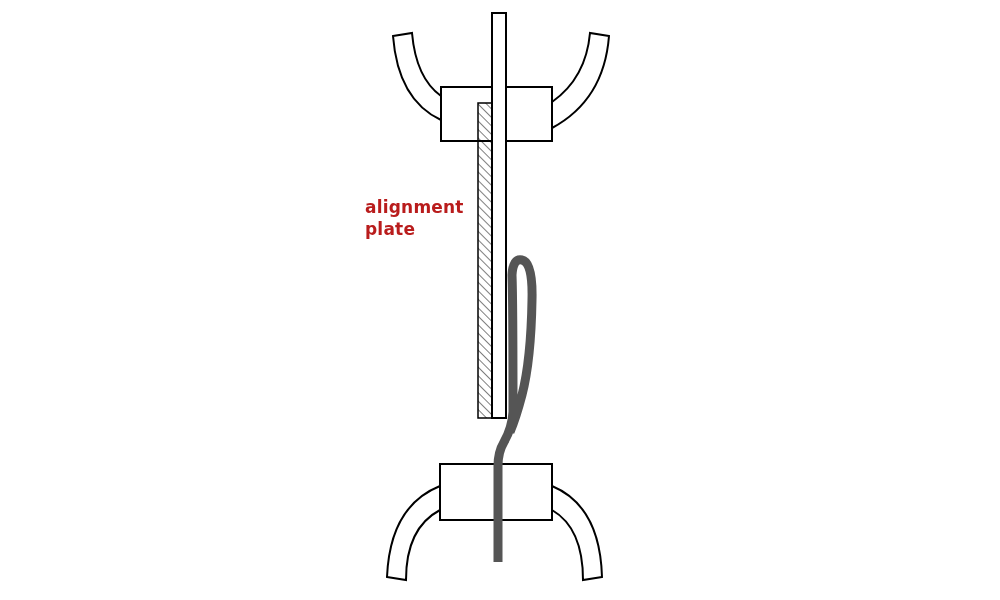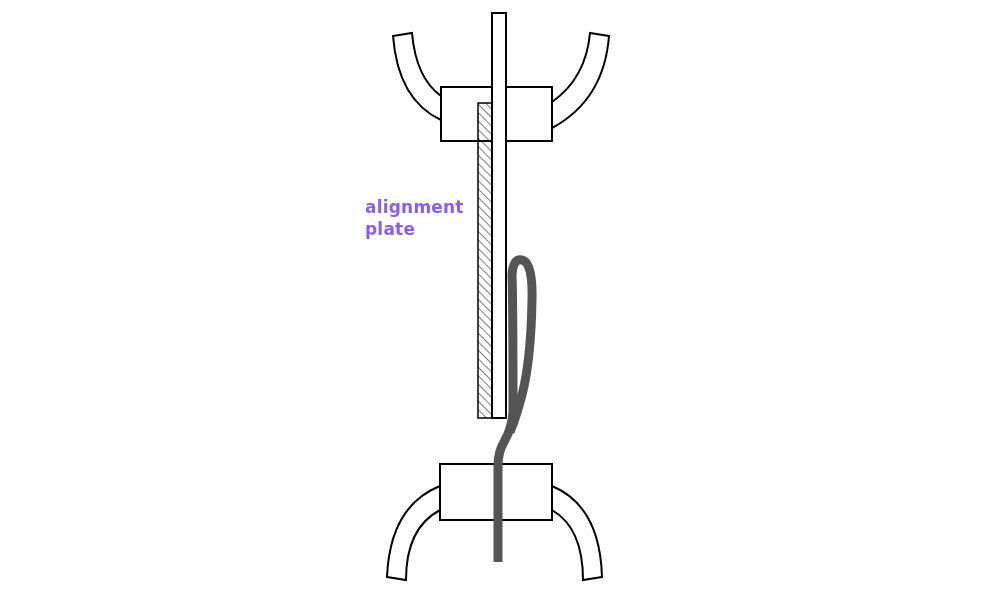--- a/index.html
+++ b/index.html
@@ -22,21 +22,21 @@
       top: 0;
       width: 1000px;
       height: 600px;
     }
     .label {
       position: absolute;
       font-family: "DejaVu Sans", sans-serif;
       font-weight: bold;
       font-size: 17px;
       line-height: 22px;
-      color: #8b5cf6;
+      color: #b91c1c;
       letter-spacing: 0.2px;
     }
     .label-line { display: block; }
   </style>
 </head>
 <body>
 
 <div class="canvas">
   <svg class="diagram" viewBox="0 0 1000 600" xmlns="http://www.w3.org/2000/svg">
     <defs>

